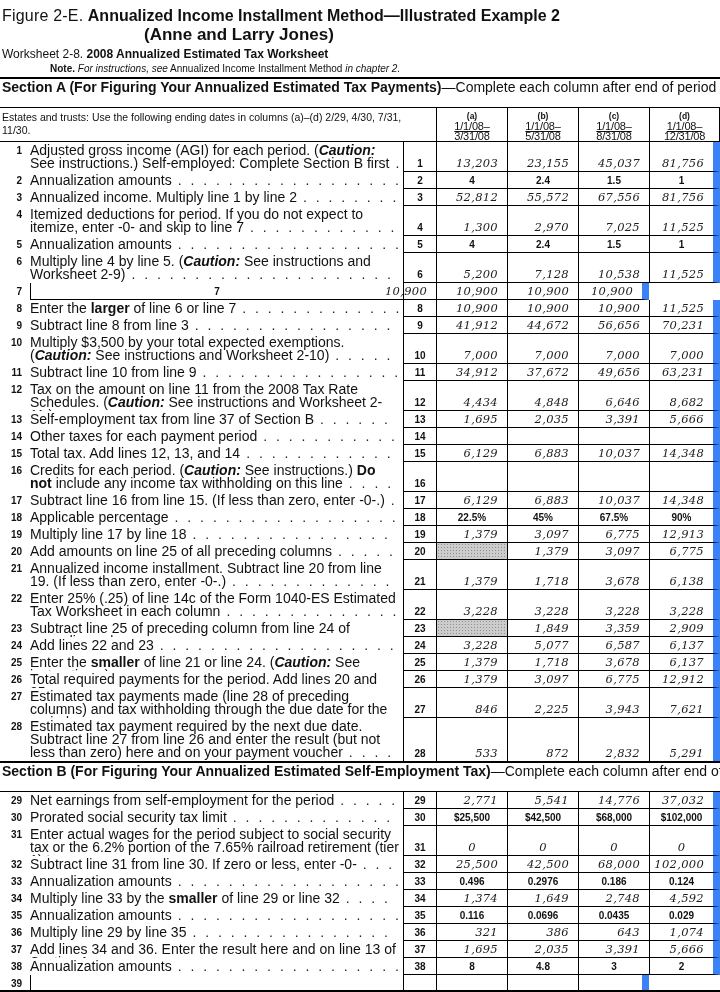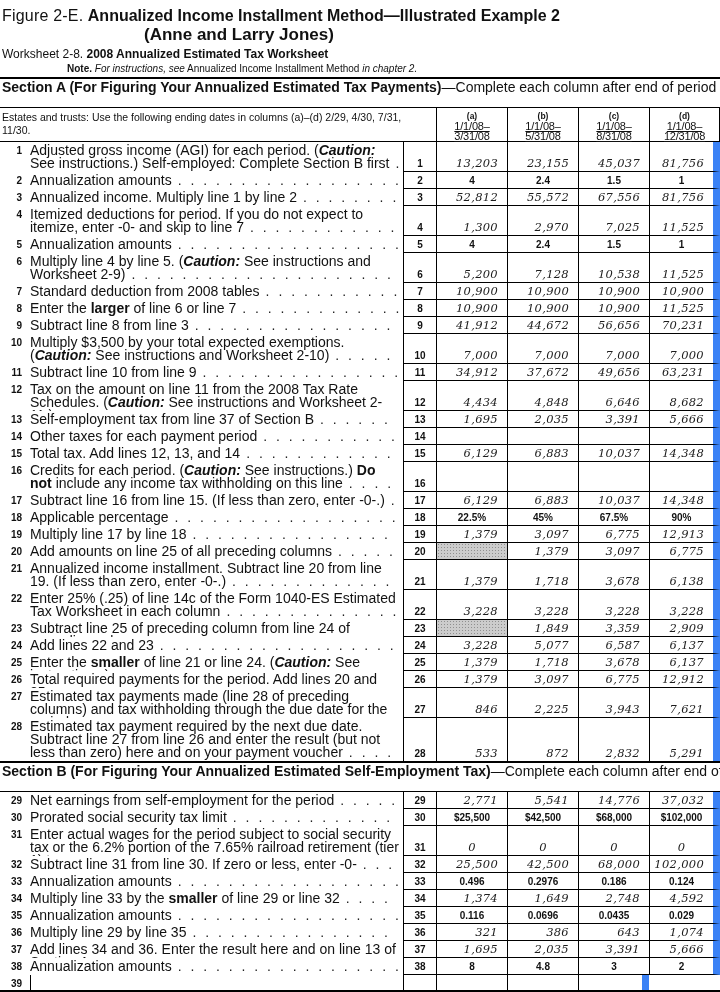--- a/index.html
+++ b/index.html
@@ -11,21 +11,21 @@
   }
   .page { width: 720px; height: 992px; overflow: hidden; border-bottom: 2px solid #000; background:#fff; }
 
   
   .title-row { padding: 6px 0 0 2px; font-size: 16px; line-height: 19px; }
   .fig-label { font-weight: normal; letter-spacing: 0.2px; }
   .fig-main  { font-weight: bold; }
   .fig-sub   { font-size: 17px; font-weight: bold; line-height: 19px; padding-left: 100px; margin-left: 44px; }
   .ws-line   { font-size: 12px; padding: 3px 0 0 2px; }
   .ws-title  { font-weight: bold; }
-  .note-line { font-size: 10px; padding: 2px 0 3px 50px; margin-left: 17px; }
+  .note-line { font-size: 10px; padding: 2px 0 3px 50px; }
 
   
   .sec-header {
     border-top: 2px solid #000; border-bottom: 1px solid #000;
     font-size: 14px; line-height: 12px; padding: 2px 2px 14px 2px;
     white-space: nowrap; overflow: hidden;
   }
 
   
   .col-header-row {
@@ -174,21 +174,20 @@
     <div class="lnum">6</div>
     <div class="label"><span class="ltext">Multiply line 4 by line 5. (<b class="bi">Caution:</b> See instructions and Worksheet 2-9)</span></div>
     <div class="tnum">6</div>
     <div class="cell">5,200</div>
     <div class="cell">7,128</div>
     <div class="cell">10,538</div>
     <div class="cell">11,525</div>
   </div>
       <div class="row hand" style="--l: 1;">
     <div class="lnum">7</div>
-    <div class="label"><span class="ltext">Standard deduction from 2008 tables</span></div>
     <div class="tnum">7</div>
     <div class="cell">10,900</div>
     <div class="cell">10,900</div>
     <div class="cell">10,900</div>
     <div class="cell">10,900</div>
   </div>
       <div class="row hand" style="--l: 1;">
     <div class="lnum">8</div>
     <div class="label"><span class="ltext">Enter the <b>larger</b> of line 6 or line 7</span></div>
     <div class="tnum">8</div>

